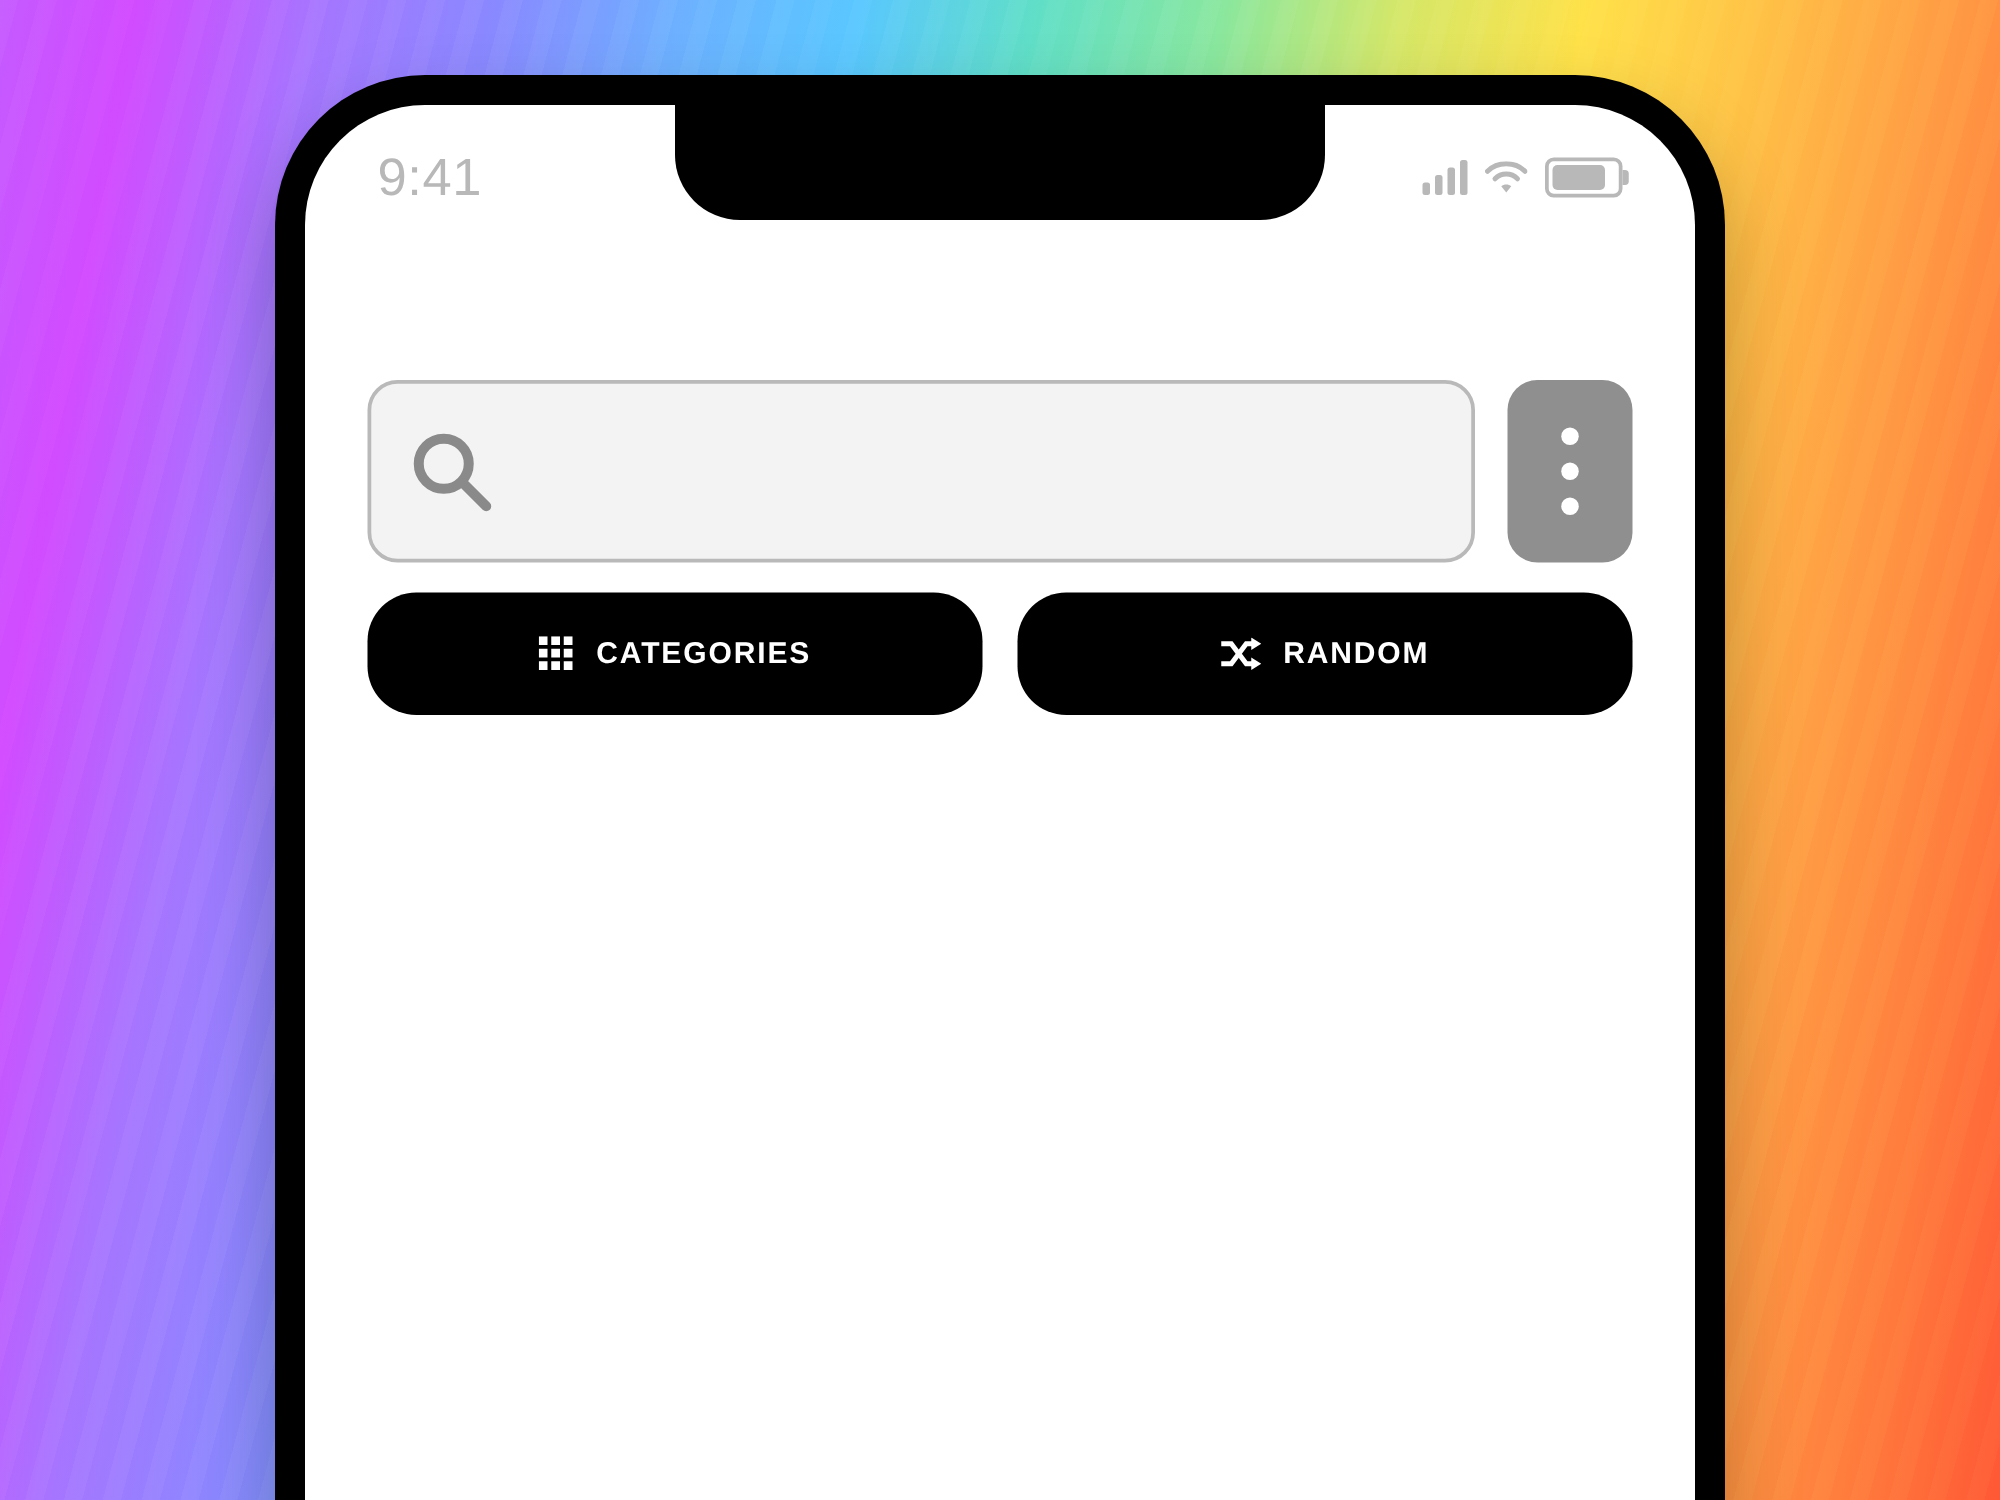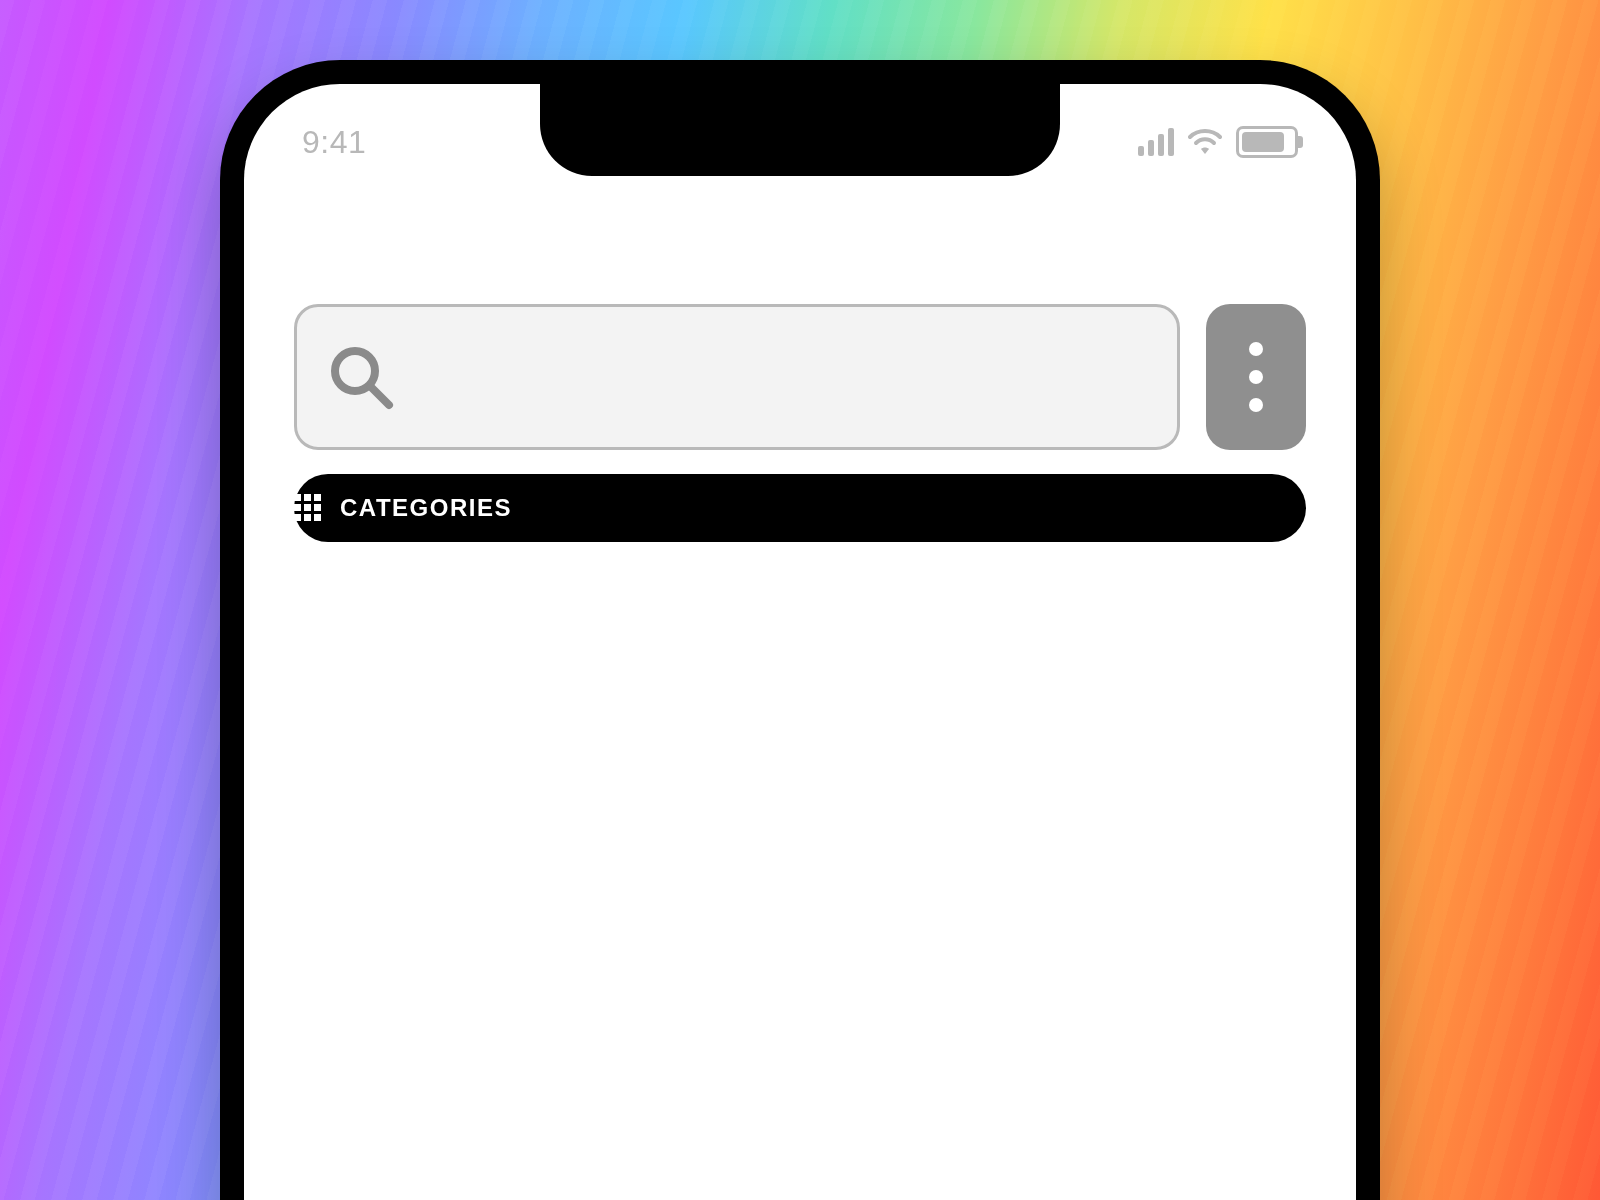--- a/index.html
+++ b/index.html
@@ -84,21 +84,21 @@
     right: 0;
     height: 60px;
     display: flex;
     align-items: center;
     justify-content: space-between;
     padding: 0 58px;
     color: #b8b8b8;
     z-index: 2;
   }
   .clock {
-    font-size: 32px;
+    font-size: 42px;
     font-weight: 500;
     letter-spacing: 0.5px;
   }
   .status-icons {
     display: flex;
     align-items: center;
     gap: 14px;
   }
   
   .signal {
@@ -190,26 +190,27 @@
     background: #fff;
   }
 
   .pills {
     margin-top: 24px;
     display: flex;
     gap: 28px;
   }
   .pill {
     flex: 1;
-    height: 68px;
+    height: 98px;
     background: #000;
     border-radius: 39px;
     color: #fff;
     display: flex;
     align-items: center;
+    justify-content: center;
     gap: 18px;
     font-size: 24px;
     font-weight: 600;
     letter-spacing: 1.5px;
   }
   .pill svg { display:block; }
 </style>
 </head>
 <body>
 
@@ -265,17 +266,26 @@
             <rect x="20" y="0" width="7" height="7" fill="#fff"></rect>
             <rect x="0" y="10" width="7" height="7" fill="#fff"></rect>
             <rect x="10" y="10" width="7" height="7" fill="#fff"></rect>
             <rect x="20" y="10" width="7" height="7" fill="#fff"></rect>
             <rect x="0" y="20" width="7" height="7" fill="#fff"></rect>
             <rect x="10" y="20" width="7" height="7" fill="#fff"></rect>
             <rect x="20" y="20" width="7" height="7" fill="#fff"></rect>
           </svg>
           <span>CATEGORIES</span>
         </div>
+        <div class="pill">
+          <svg width="32" height="26" viewBox="0 0 32 26">
+            <path d="M0 5 L8 5 L20 21 L26 21" stroke="#fff" stroke-width="4" fill="none" stroke-linecap="round"></path>
+            <path d="M0 21 L8 21 L20 5 L26 5" stroke="#fff" stroke-width="4" fill="none" stroke-linecap="round"></path>
+            <path d="M24 0 L32 5 L24 10 Z" fill="#fff"></path>
+            <path d="M24 16 L32 21 L24 26 Z" fill="#fff"></path>
+          </svg>
+          <span>RANDOM</span>
+        </div>
       </div>
     </div>
 
   </div>
 </div>
 
 </body></html>

